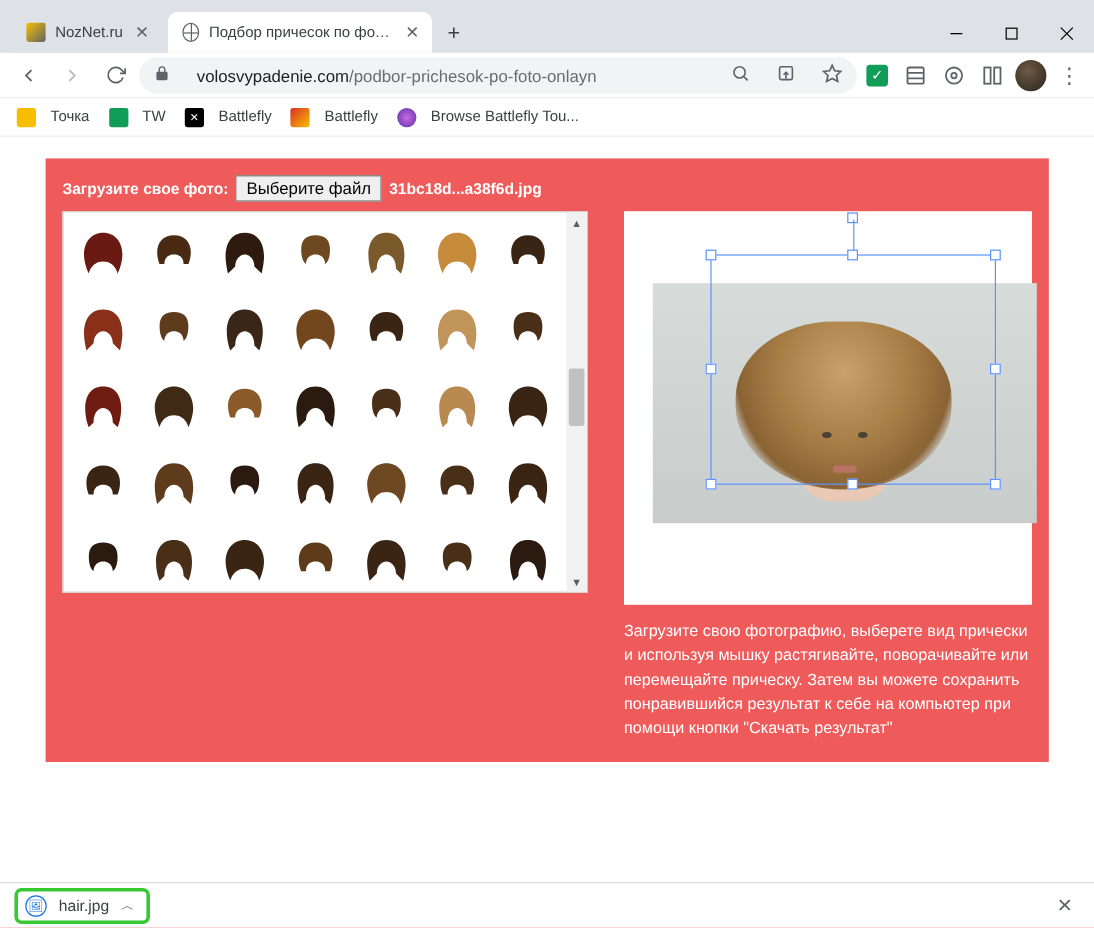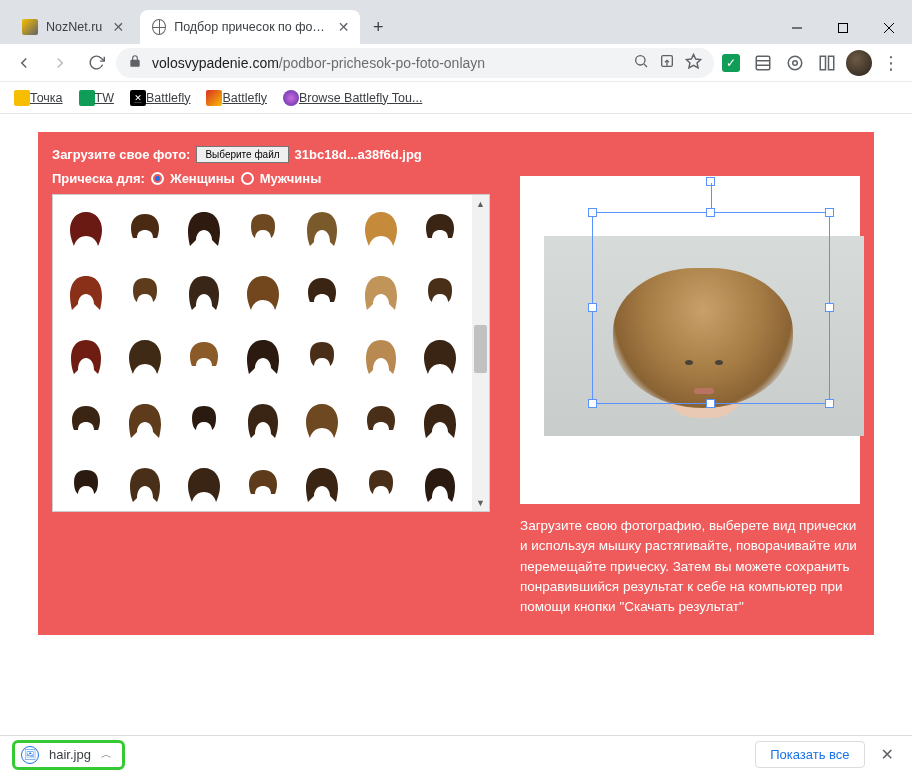--- a/index.html
+++ b/index.html
@@ -14,40 +14,40 @@
 .tab.active { background: #fff; }
 .tab .tabtitle { white-space: nowrap; overflow: hidden; text-overflow: ellipsis; max-width: 160px; }
 .tab .close { width: 16px; height: 16px; display: flex; align-items: center; justify-content: center; color: #5f6368; font-size: 14px; }
 .favicon { width: 16px; height: 16px; border-radius: 2px; display: inline-flex; align-items: center; justify-content: center; font-size: 11px; }
 .newtab { width: 28px; height: 28px; display: flex; align-items: center; justify-content: center; color: #3c4043; font-size: 18px; margin-bottom:3px;}
 
 
 .addrrow { height: 38px; background: #fff; display: flex; align-items: center; padding: 0 8px; gap: 4px; border-bottom: 1px solid #e8eaed; }
 .navbtn { width: 32px; height: 32px; border-radius: 50%; display: flex; align-items: center; justify-content: center; color: #5f6368; }
 .navbtn.disabled { color: #b8bbbf; }
-.omnibox { flex: 1; height: 30px; background: #f1f3f4; border-radius: 15px; display: flex; align-items: center; padding: 0 12px; gap: 10px; font-size: 14px; color: #202124; }
+.omnibox { flex: 1; height: 30px; background: #f1f3f4; border-radius: 15px; display: flex; align-items: center; padding: 0 12px; gap: 22px; font-size: 14px; color: #202124; }
 .omnibox .lock { color: #5f6368; }
 .omnibox .url .domain { color: #202124; }
 .omnibox .url .path { color: #6a6d70; }
 .exticons { display: flex; gap: 6px; align-items: center; }
 .exticon { width: 26px; height: 26px; display: flex; align-items: center; justify-content: center; }
 .avatar { width: 26px; height: 26px; border-radius: 50%; background: radial-gradient(circle at 40% 35%, #6d5a44, #2a231c); }
 
 
 .bookmarks { height: 32px; background: #fff; display: flex; align-items: center; padding: 0 14px; gap: 16px; border-bottom: 1px solid #e6e6e6; font-size: 12.5px; color: #3c4043; }
-.bookmark { display: flex; align-items: center; gap: 0; text-decoration: underline; }
+.bookmark { display: flex; gap: 12px; }
 .bm-ico { width: 16px; height: 16px; border-radius: 2px; }
 
 
 .viewport { position: absolute; left: 0; right: 0; top: 114px; bottom: 38px; overflow: hidden; background: #fff; }
 .page { padding: 18px 38px; }
 .widget { background: #ef5a5a; padding: 14px 14px 18px 14px; display: flex; gap: 30px; }
 .leftcol { flex: 0 0 438px; display: flex; flex-direction: column; gap: 8px; }
 .row1 { display: flex; align-items: center; gap: 6px; color: #fff; font-size: 13px; font-weight: bold; }
-.filebtn { background: #efefef; border: 1px solid #767676; padding: 2px 8px; font-size: 10px; color: #000; font-weight: normal; }
+.filebtn { background: #efefef; border: 1px solid #767676; padding: 2px 8px; font-size: 14px; color: #000; font-weight: normal; }
 .filename { color: #fff; font-size: 13px; font-weight: bold; }
 .row2 { display: flex; align-items: center; gap: 6px; color: #fff; font-size: 13px; font-weight: bold; }
 .radio { appearance: none; width: 13px; height: 13px; border: 2px solid #fff; border-radius: 50%; position: relative; }
 .radio:checked::after { content: ""; position: absolute; inset: 2px; background: #1a73e8; border-radius: 50%; }
 
 .hairgrid-wrap { position: relative; background: #fff; height: 318px; border: 1px solid #ccc; display: flex; }
 .hairgrid { flex: 1; display: grid; grid-template-columns: repeat(7, 1fr); grid-auto-rows: 62px; gap: 2px; padding: 4px; overflow: hidden; }
 .hairicon { width: 100%; height: 100%; display: flex; align-items: center; justify-content: center; }
 .hairicon svg { width: 48px; height: 48px; }
 .vscroll { width: 17px; background: #f1f1f1; position: relative; }
@@ -218,27 +218,20 @@
 
 <div class="viewport">
   <div class="page">
     <div class="widget">
       <div class="leftcol">
         <div class="row1">
           <span>Загрузите свое фото:</span>
           <button class="filebtn">Выберите файл</button>
           <span class="filename">31bc18d...a38f6d.jpg</span>
         </div>
-        <div class="row2">
-          <span>Прическа для:</span>
-          <input type="radio" class="radio" checked="" style="">
-          <span>Женщины</span>
-          <input type="radio" class="radio" style="">
-          <span>Мужчины</span>
-        </div>
         <div class="hairgrid-wrap">
           <div class="hairgrid" id="hairgrid">
               <div class="hairicon">
                 <svg viewBox="0 0 48 48">
                   <path d="M24 6c-10 0-16 8-16 18 0 8 4 16 4 16s2-10 12-10 12 10 12 10 4-8 4-16c0-10-6-18-16-18z" fill="#6b1a13"></path>
                 </svg>
               </div>
               <div class="hairicon">
                 <svg viewBox="0 0 48 48">
                   <path d="M24 8c-9 0-14 6-14 14 0 6 2 10 2 10h4c0-6 4-8 8-8s8 2 8 8h4s2-4 2-10c0-8-5-14-14-14z" fill="#4a2a12"></path>
@@ -447,15 +440,14 @@
   </div>
 </div>
 
 <div class="dlshelf">
   <div class="dlitem">
     <span class="dlico">🖼</span>
     <span class="name">hair.jpg</span>
     <span class="chev">︿</span>
   </div>
   <div class="spacer"></div>
-  <button class="showall">Показать все</button>
   <span class="closeshelf">✕</span>
 </div>
 
 </body></html>

